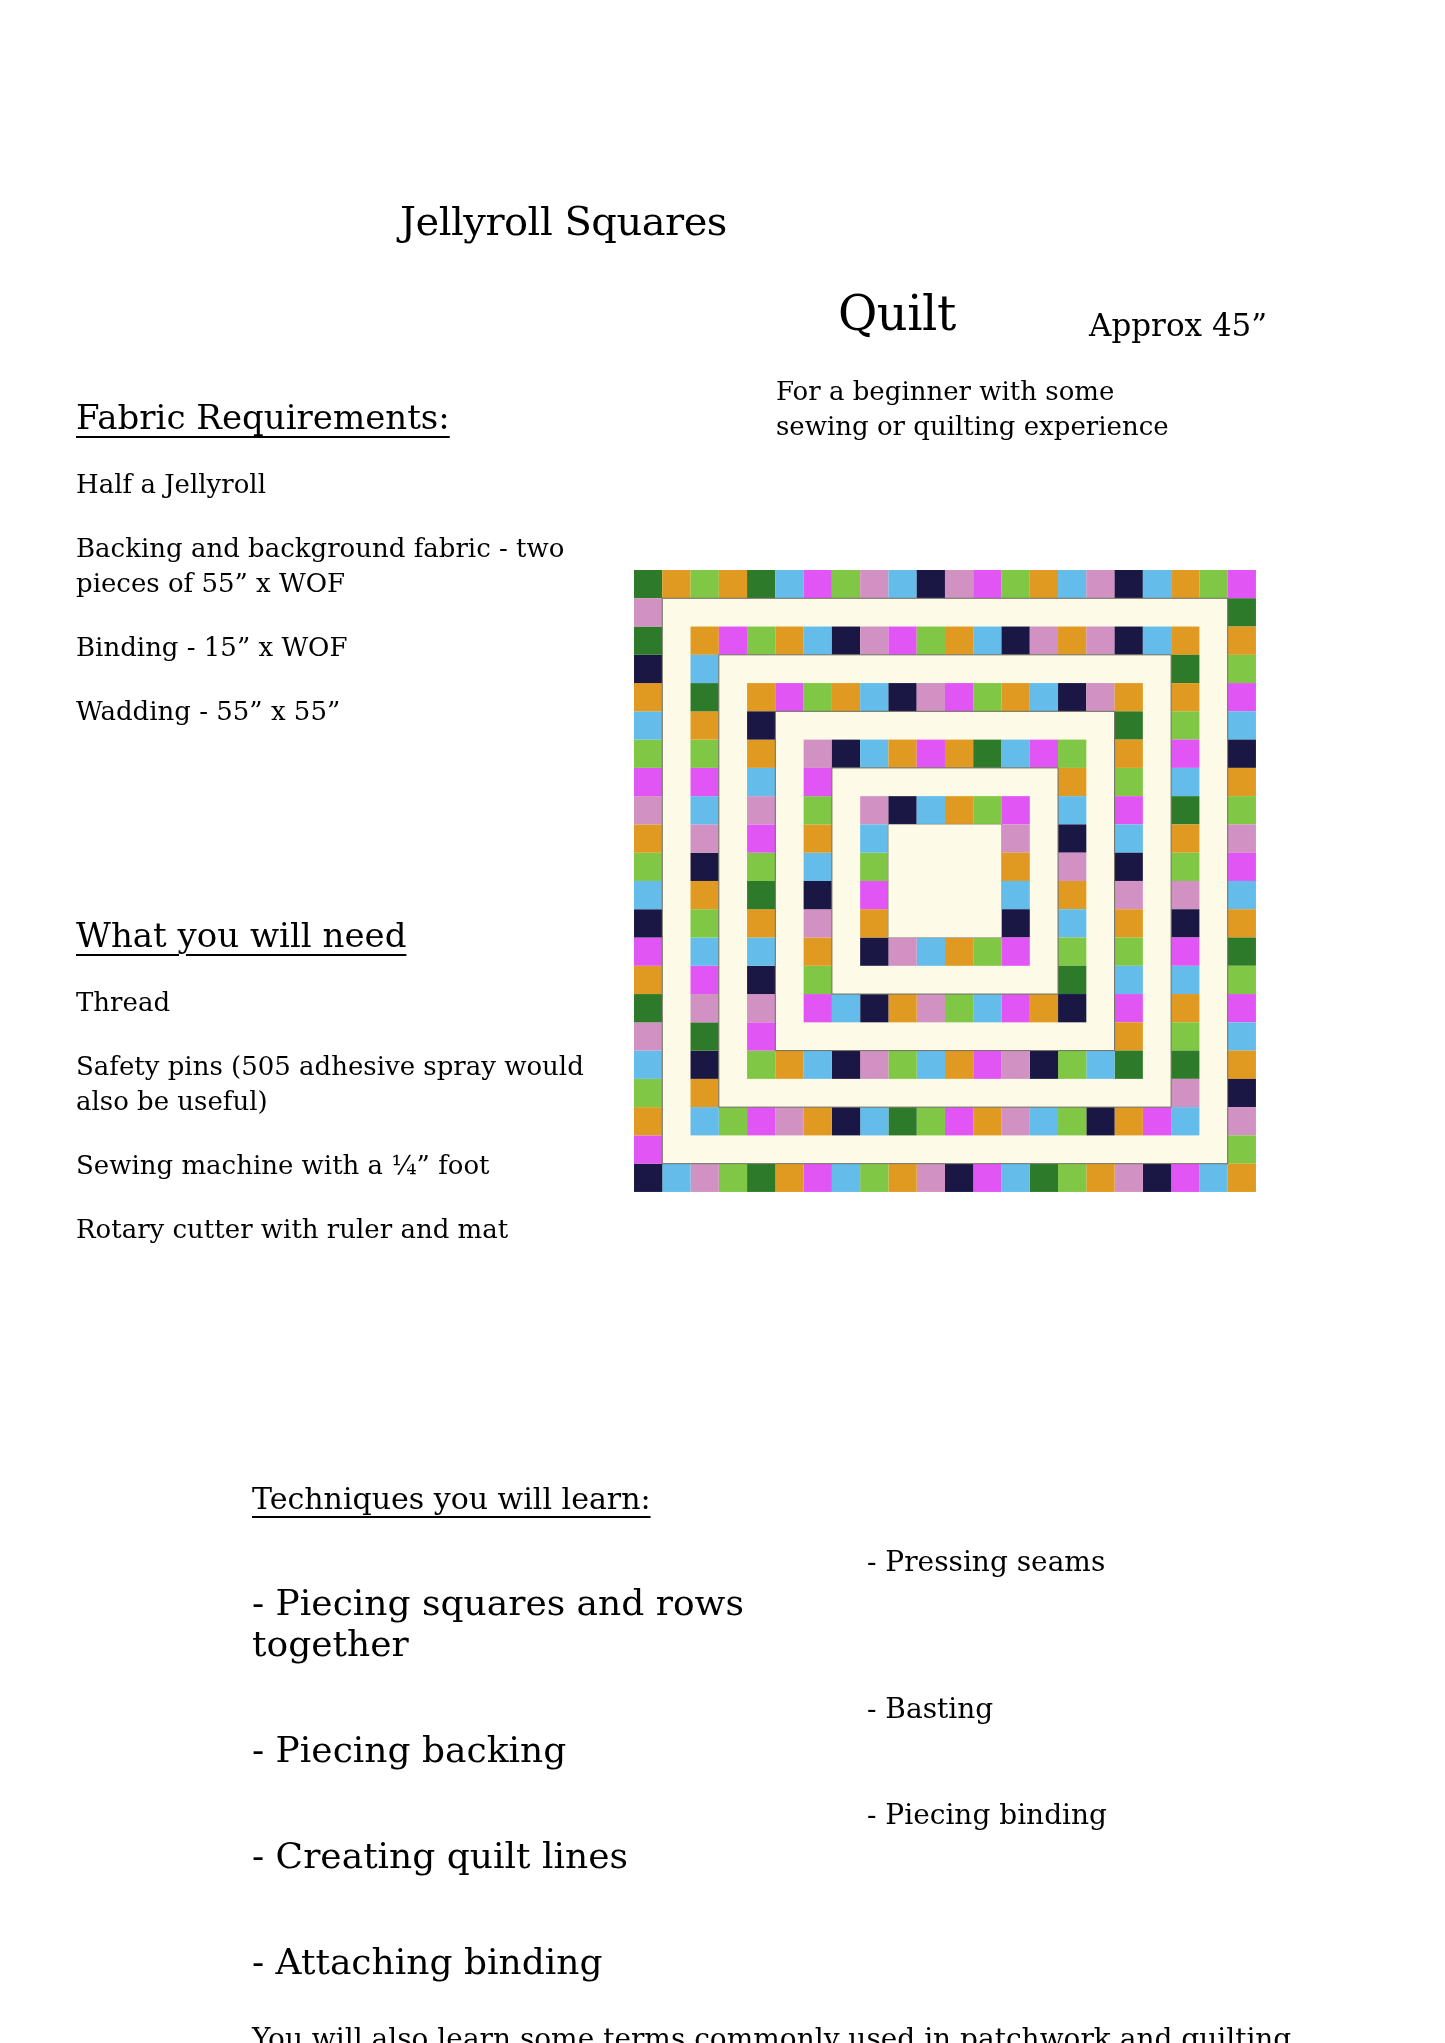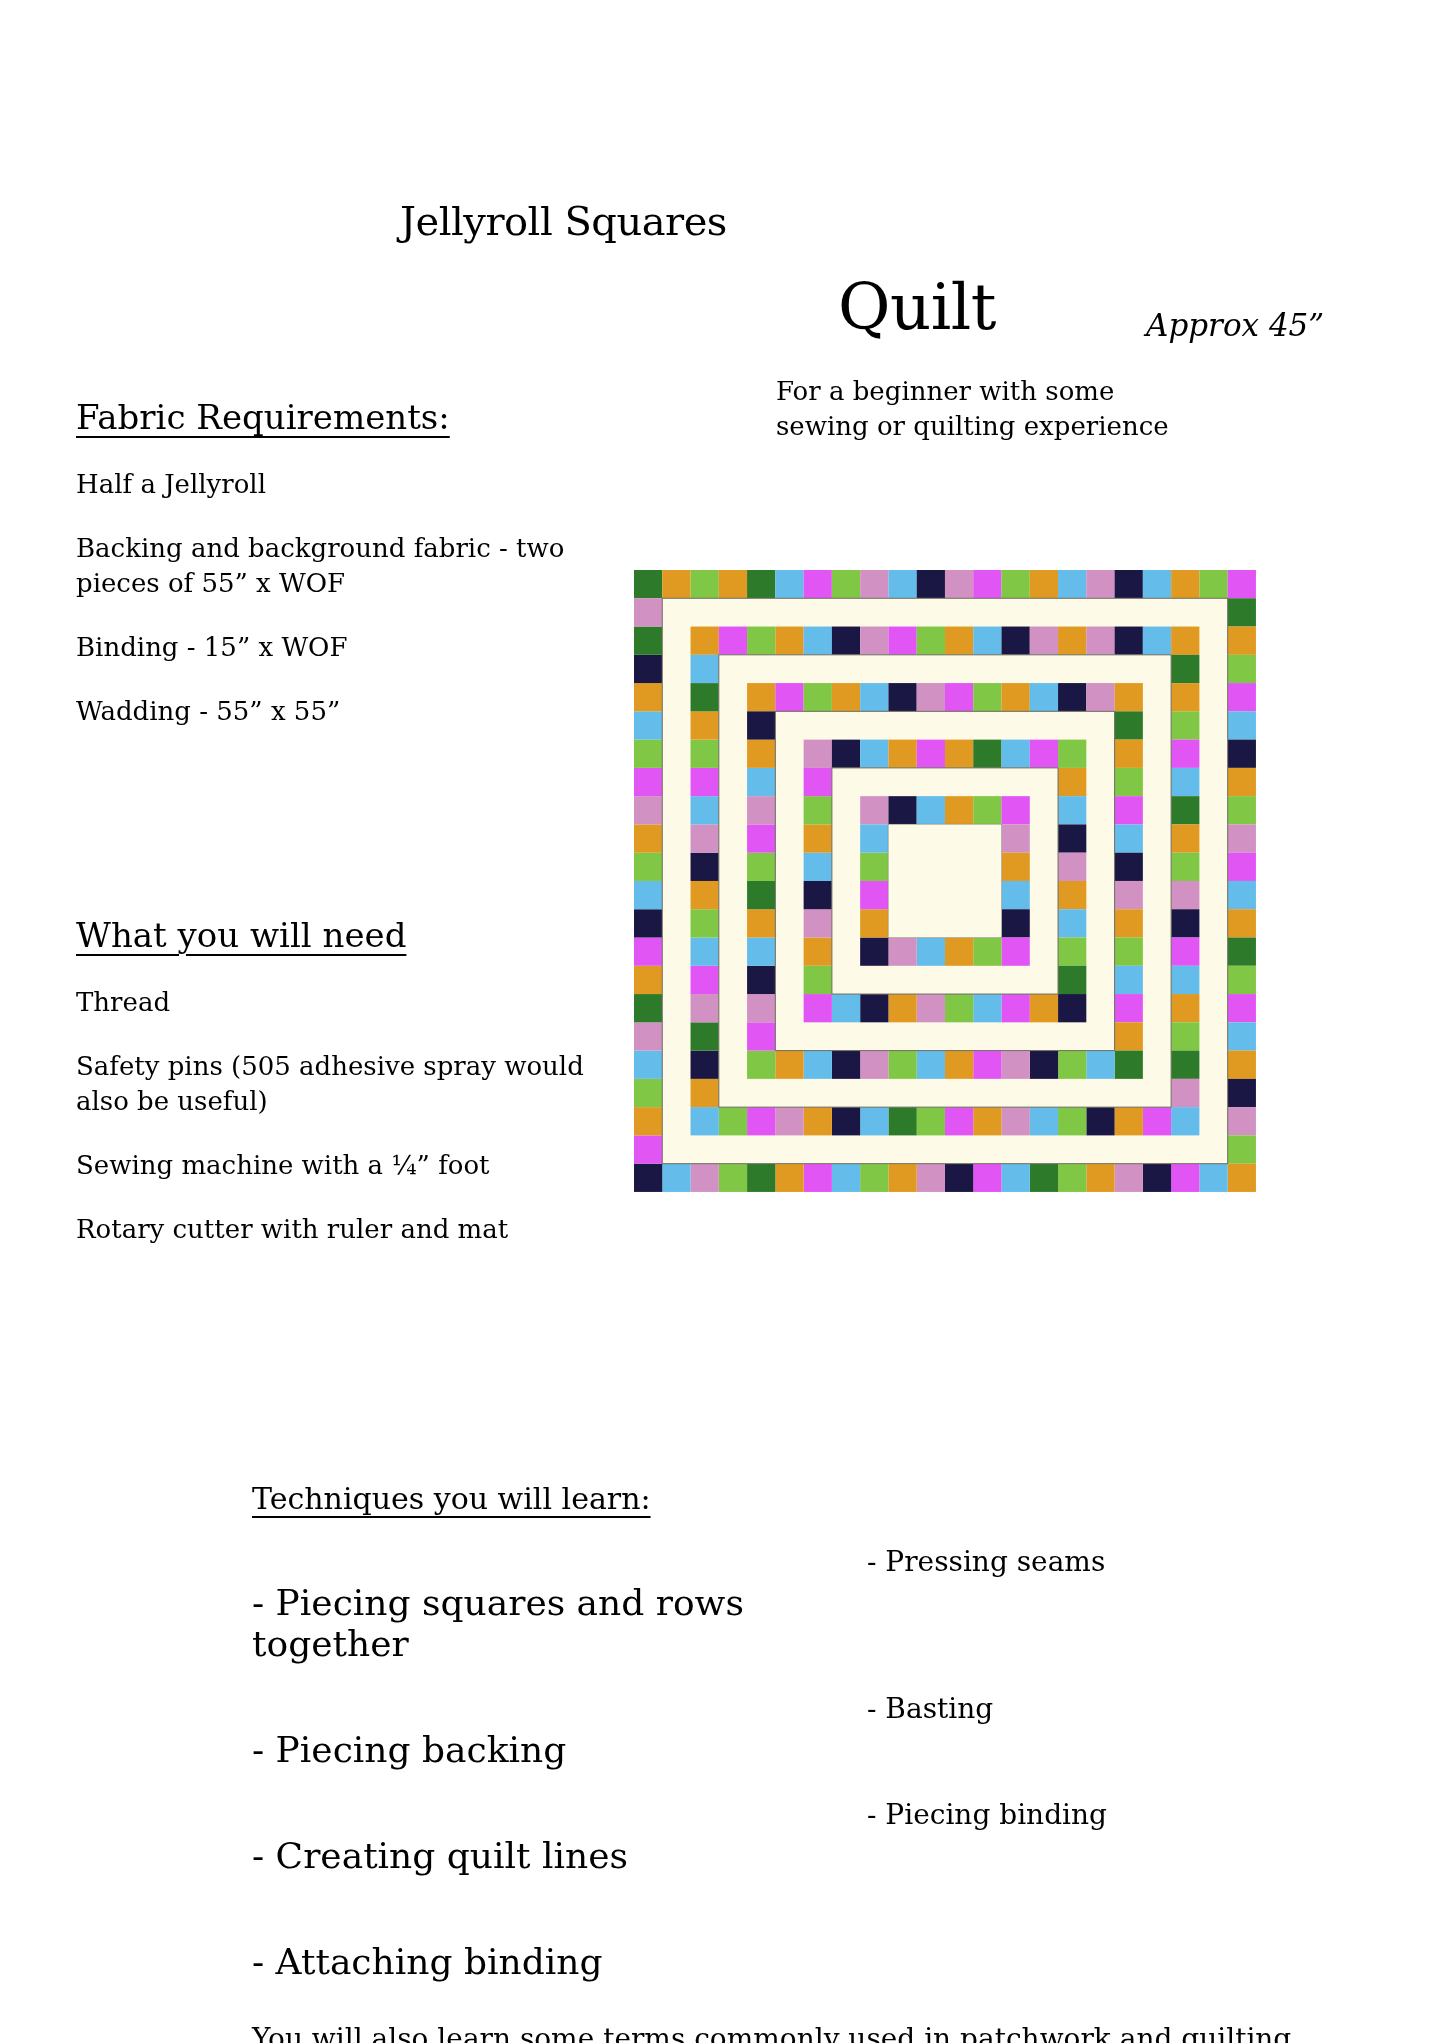--- a/index.html
+++ b/index.html
@@ -22,34 +22,33 @@
     left: 400px;
     top: 200px;
     font-size: 40px;
     line-height: 1.05;
     letter-spacing: -0.5px;
     white-space: nowrap;
   }
   .title-line2 {
     position: absolute;
     left: 838px;
-    top: 274px;
-    font-size: 64px;
+    top: 288px;
+    font-size: 48px;
     line-height: 1.05;
     letter-spacing: -0.5px;
     white-space: nowrap;
     text-align: center;
   }
   .approx {
     position: absolute;
-    left: 1146px;
+    left: 1089px;
     top: 307px;
     font-size: 31px;
     white-space: nowrap;
-    font-style: italic;
   }
 
   .beginner {
     position: absolute;
     left: 776px;
     top: 374px;
     font-size: 26px;
     line-height: 1.35;
     width: 540px;
   }

